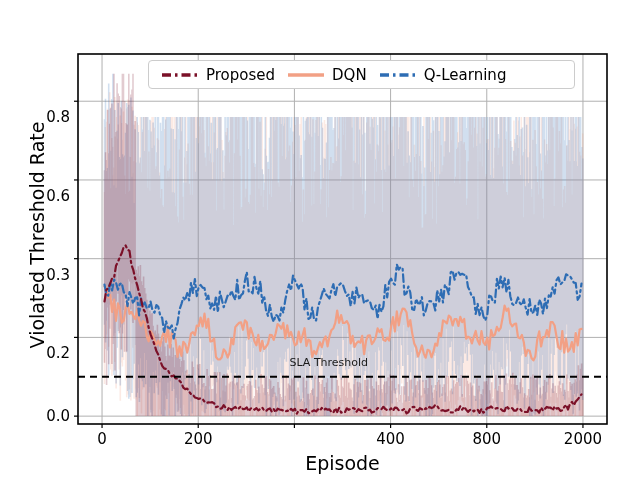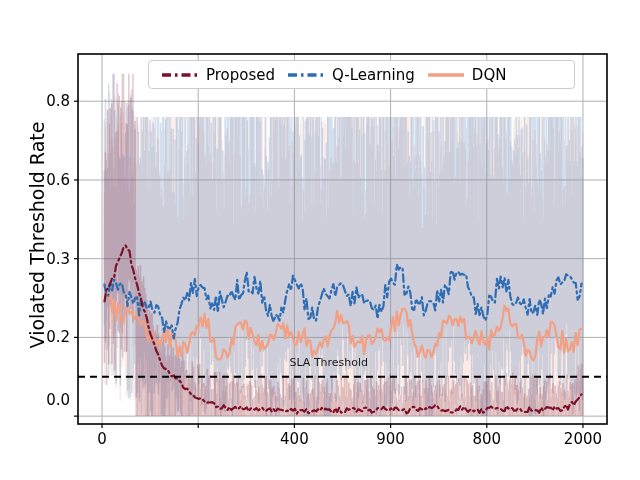--- a/index.html
+++ b/index.html
@@ -41,20 +41,21 @@
     color: #000000;
   }
   .ytick-label {
     position: absolute;
     right: 0;
     width: 48px;
     text-align: right;
     font-size: 15px;
     color: #000000;
     transform: translateY(-50%);
+    margin-top: 16px;
   }
   .xtick-label {
     position: absolute;
     top: 0;
     width: 70px;
     margin-left: -35px;
     text-align: center;
     font-size: 15px;
     color: #000000;
   }
@@ -99,32 +100,33 @@
     z-index: 25;
   }
 </style>
 </head>
 <body>
 
 <div id="figure">
 
   <div id="ylabel">Violated Threshold Rate</div>
 
+  <div id="xlabel">Episode</div>
 
   <div id="ytick-area">
       <div class="ytick-label" style="top: 400px;">0.0</div>
       <div class="ytick-label" style="top: 337.404px;">0.2</div>
       <div class="ytick-label" style="top: 258.681px;">0.3</div>
       <div class="ytick-label" style="top: 179.957px;">0.6</div>
       <div class="ytick-label" style="top: 101.234px;">0.8</div>
     </div>
   <div id="xtick-area">
       <div class="xtick-label" style="left: 102.045px;">0</div>
-      <div class="xtick-label" style="left: 294.409px;">400</div>
-      <div class="xtick-label" style="left: 390.591px;">900</div>
+      <div class="xtick-label" style="left: 198.227px;">200</div>
+      <div class="xtick-label" style="left: 390.591px;">400</div>
       <div class="xtick-label" style="left: 486.773px;">800</div>
       <div class="xtick-label" style="left: 582.955px;">2000</div>
     </div>
 
   <svg id="plot" width="640" height="480" style="position:absolute;left:0;top:0;">
       <rect x="78" y="54" width="529" height="370" fill="#ffffff"></rect>
       <line x1="102.04545454545455" y1="54" x2="102.04545454545455" y2="424" stroke="#b0b0b0" stroke-width="1"></line>
       <line x1="198.22727272727272" y1="54" x2="198.22727272727272" y2="424" stroke="#b0b0b0" stroke-width="1"></line>
       <line x1="294.40909090909093" y1="54" x2="294.40909090909093" y2="424" stroke="#b0b0b0" stroke-width="1"></line>
       <line x1="390.5909090909091" y1="54" x2="390.5909090909091" y2="424" stroke="#b0b0b0" stroke-width="1"></line>
@@ -168,25 +170,25 @@
 
   <div id="legend">
     <div class="legend-entry">
       <svg class="legend-swatch" viewBox="0 0 38 14">
           <line x1="1" y1="7" x2="37" y2="7" stroke="#7B1028" stroke-width="3.4" stroke-linecap="butt" stroke-dasharray="9,4,2.5,4"></line>
         </svg>
       <span class="legend-text">Proposed</span>
     </div>
     <div class="legend-entry">
       <svg class="legend-swatch" viewBox="0 0 38 14">
+          <line x1="1" y1="7" x2="37" y2="7" stroke="#F2A085" stroke-width="3.4" stroke-linecap="butt"></line>
+        </svg>
+      <span class="legend-text">DQN</span>
+    </div>
+    <div class="legend-entry">
+      <svg class="legend-swatch" viewBox="0 0 38 14">
           <line x1="1" y1="7" x2="37" y2="7" stroke="#2E6DB4" stroke-width="3.4" stroke-linecap="butt" stroke-dasharray="9,4,2.5,4"></line>
         </svg>
       <span class="legend-text">Q-Learning</span>
-    </div>
-    <div class="legend-entry">
-      <svg class="legend-swatch" viewBox="0 0 38 14">
-          <line x1="1" y1="7" x2="37" y2="7" stroke="#F2A085" stroke-width="3.4" stroke-linecap="butt"></line>
-        </svg>
-      <span class="legend-text">DQN</span>
     </div>
   </div>
 
 </div>
 
 </body></html>

